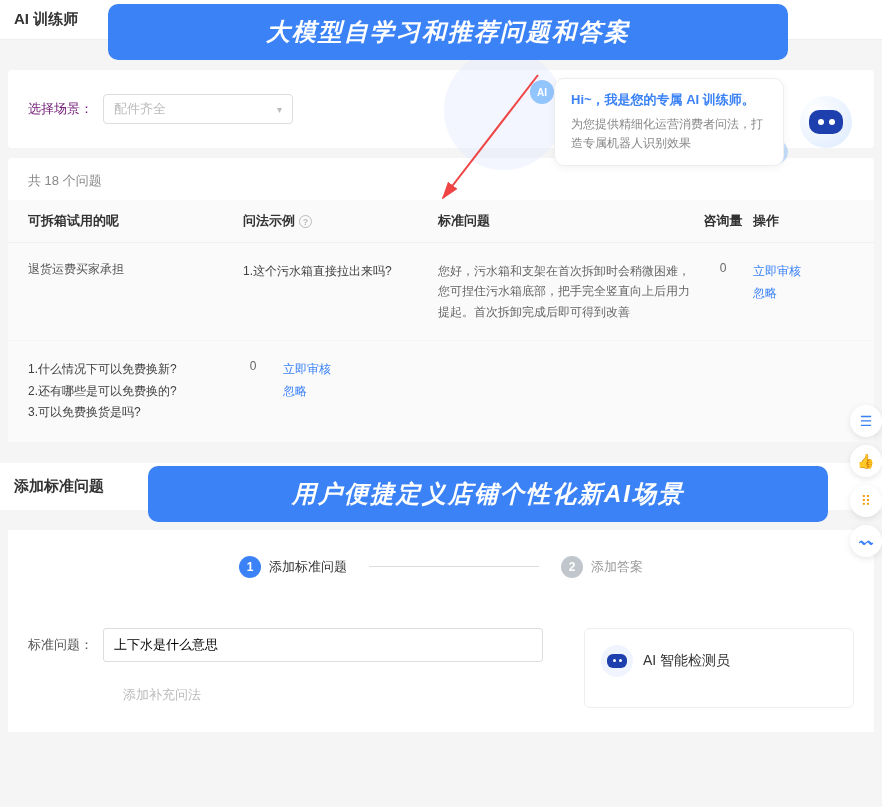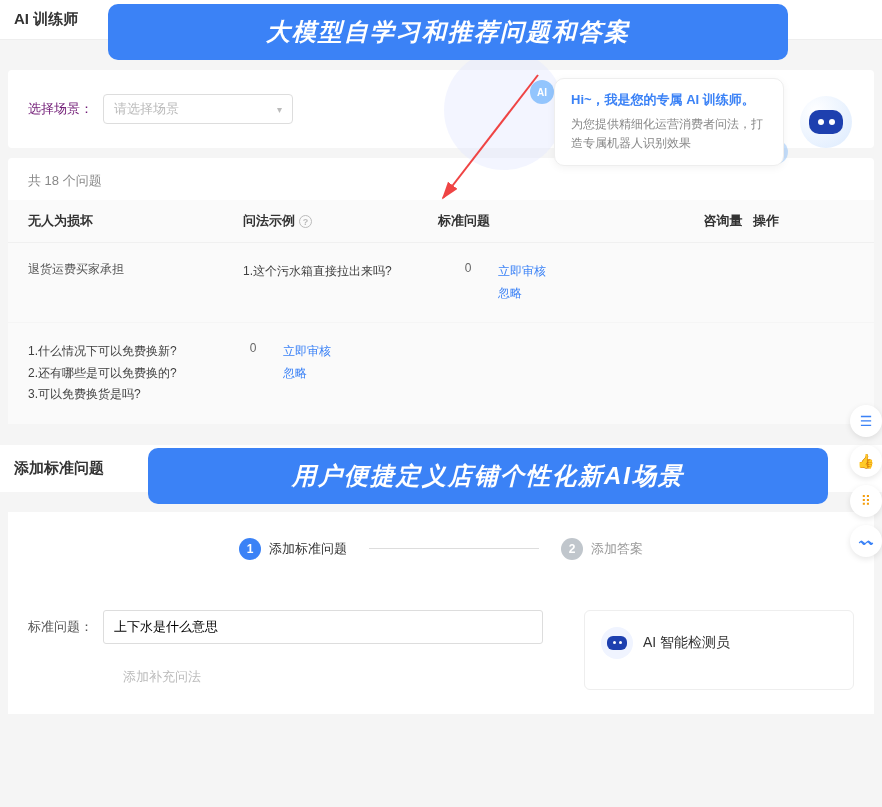--- a/index.html
+++ b/index.html
@@ -69,21 +69,21 @@
 <div class="page-title">AI 训练师</div>
 <div class="banner">大模型自学习和推荐问题和答案</div>
 
 <div class="card">
   <div class="scene-row">
     <div class="deco-circle dc1"></div>
     <div class="ai-badge ab1">AI</div>
     <div class="ai-badge ab2">AI</div>
     <span class="label">选择场景：</span>
     <div class="select">
-      <span>请选择场景</span>
+      <span>配件齐全</span>
       <span class="chev">▾</span>
     </div>
     <svg class="arrow-svg">
         <defs>
           <marker id="ah" markerWidth="10" markerHeight="10" refX="8" refY="3" orient="auto">
             <path d="M0,0 L0,6 L9,3 z" fill="#ef4444"></path>
           </marker>
         </defs>
         <line x1="230" y1="5" x2="135" y2="128" stroke="#ef4444" stroke-width="2" marker-end="url(#ah)"></line>
       </svg>
@@ -96,29 +96,30 @@
           <div class="bot-eye"></div>
           <div class="bot-eye"></div>
         </div>
     </div>
   </div>
 </div>
 
 <div class="card">
   <div class="count">共 18 个问题</div>
   <div class="table-head">
-    <div class="col1">无人为损坏</div>
+    <div class="col1">可拆箱试用的呢</div>
     <div class="col2"><span>问法示例</span><span class="help-ic">?</span></div>
     <div class="col3">标准问题</div>
     <div class="col4">咨询量</div>
     <div class="col5">操作</div>
   </div>
   <div class="row">
     <div class="col1">退货运费买家承担</div>
     <div class="col2" style="white-space:pre-line">1.这个污水箱直接拉出来吗?</div>
+    <div class="col3">您好，污水箱和支架在首次拆卸时会稍微困难，您可捏住污水箱底部，把手完全竖直向上后用力提起。首次拆卸完成后即可得到改善</div>
     <div class="col4">0</div>
     <div class="col5">
       <div class="link">立即审核</div>
       <div class="link">忽略</div>
     </div>
   </div>
   <div class="row" style="background:#fafafa">
     <div class="col2" style="white-space:pre-line">1.什么情况下可以免费换新?
 2.还有哪些是可以免费换的?
 3.可以免费换货是吗?</div>

